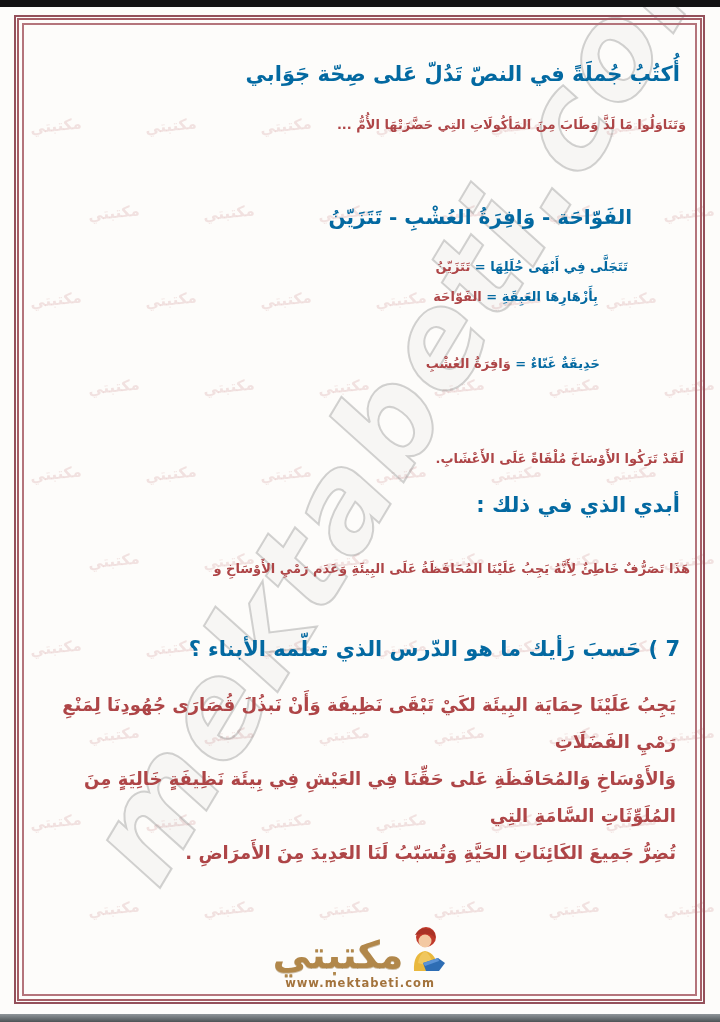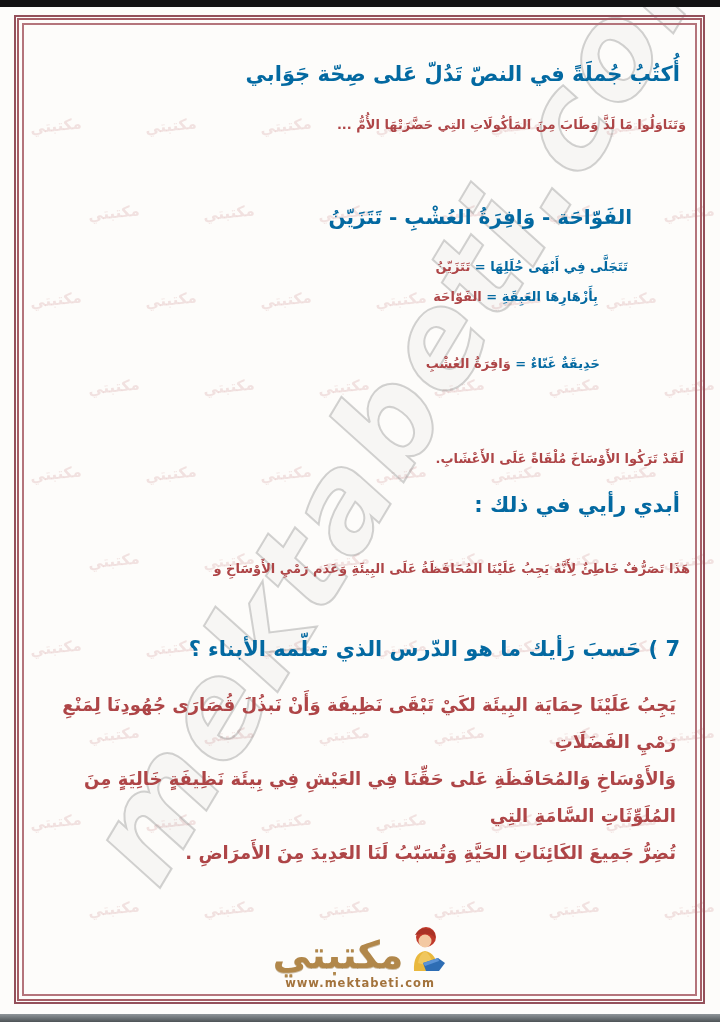--- a/index.html
+++ b/index.html
@@ -149,21 +149,21 @@
       </div>
 
       <div class="row fs19" style="top:343px;right:120px;">
         <span class="ink">حَدِيقَةٌ غَنّاءٌ =</span>
         <span class="red">وَافِرَةُ العُشْبِ</span>
       </div>
 
 
       <div class="row red fs19" style="top:438px;right:36px;">لَقَدْ تَرَكُوا الأَوْسَاخَ مُلْقَاةً  عَلَى الأَعْشَابِ.</div>
 
-      <div class="row ink fs21" style="top:486px;right:40px;">أبدي رأيي في ذلك :</div>
+      <div class="row ink fs21" style="top:486px;right:40px;">أبدي الذي في ذلك :</div>
 
       <div class="para red fs19" style="top:533px;right:30px;left:34px;line-height:45px;">
         <span class="pline">هَذَا تَصَرُّفٌ خَاطِئٌ لِأَنَّهُ يَجِبُ عَلَيْنَا المُحَافَظَةُ عَلَى البِيئَةِ وَعَدَم رَمْيِ الأَوْسَاخِ و</span>
       </div>
 
       <div class="row ink fs21" style="top:630px;right:40px;">7 ) حَسبَ رَأيك ما هو الدّرس الذي تعلّمه الأبناء ؟</div>
 
       <div class="para red" style="top:679px;right:44px;left:38px;font-size:18px;line-height:37px;">
         <span class="pline">يَجِبُ عَلَيْنَا  حِمَايَة  البِيئَة لكَيْ تَبْقَى نَظِيفَة  وَأَنْ نَبذُلَ قُصَارَى جُهُودِنَا لِمَنْعِ رَمْيِ الفَضَلَاتِ</span>
         <span class="pline">وَالأَوْسَاخِ وَالمُحَافَظَةِ عَلى حَقِّنَا فِي العَيْشِ فِي  بِيئَة نَظِيفَةٍ خَالِيَةٍ مِنَ المُلَوِّثَاتِ السَّامَةِ التِي</span>

